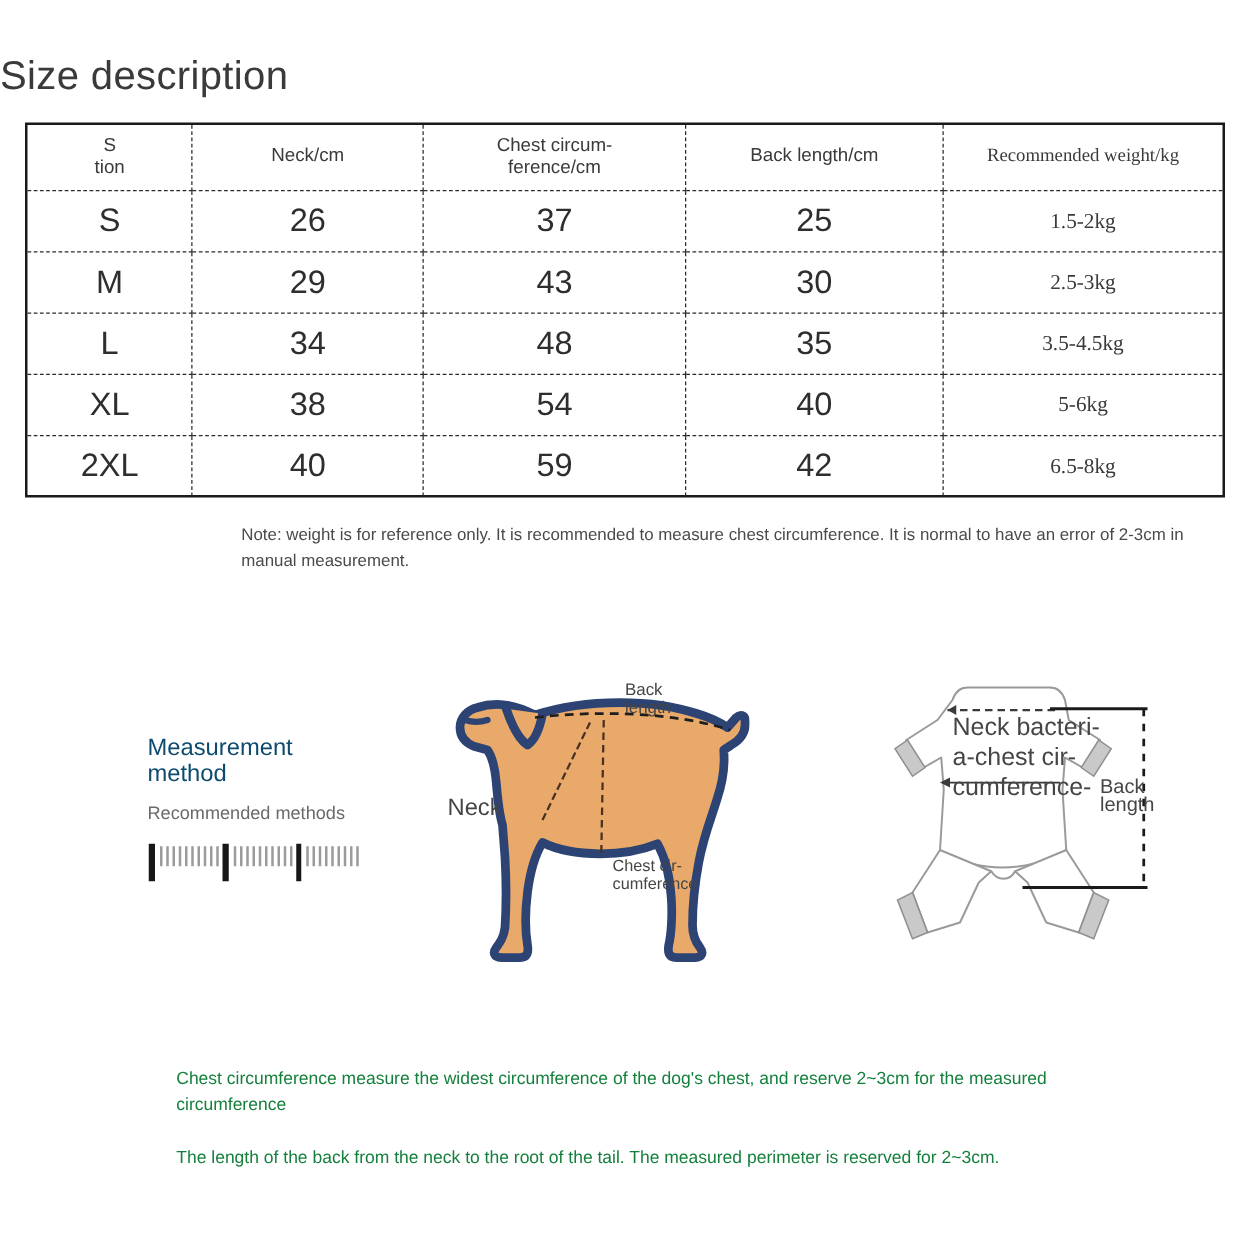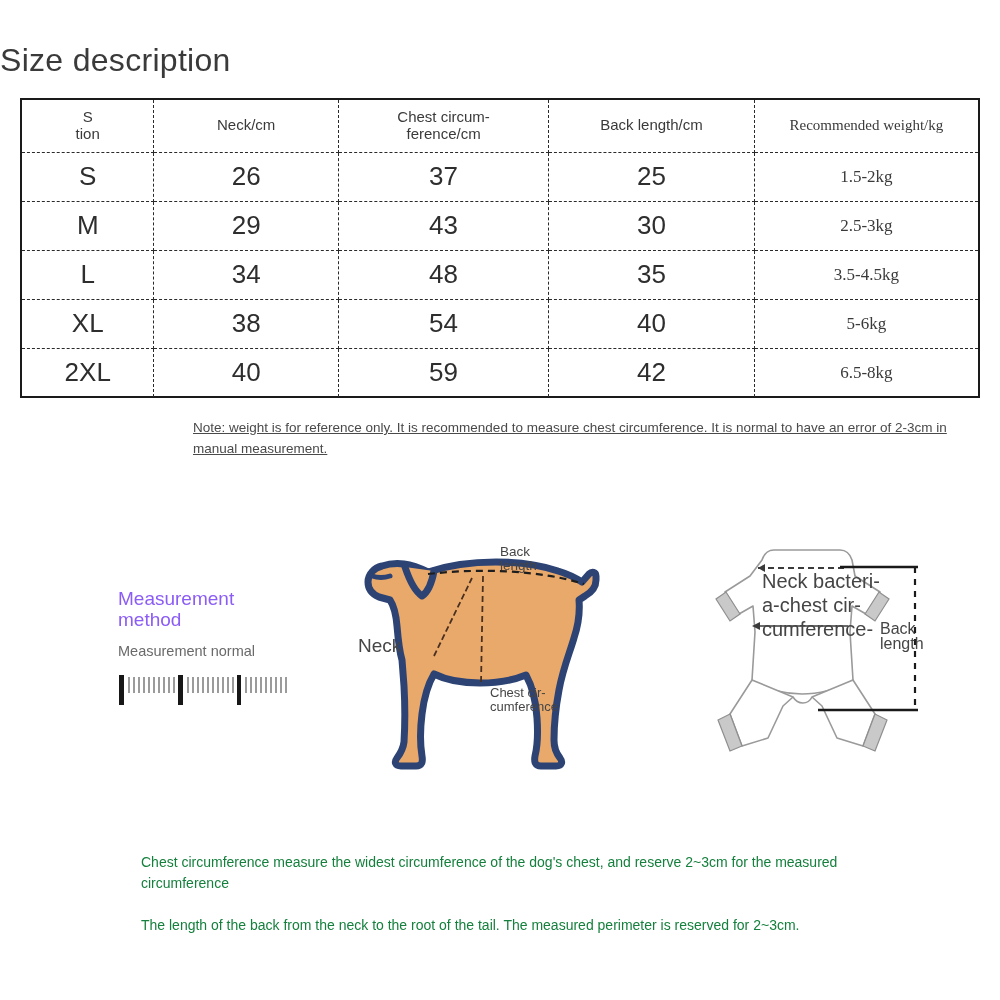--- a/index.html
+++ b/index.html
@@ -80,42 +80,41 @@
 
   
   #table-note {
     position: absolute;
     left: 193px;
     top: 418px;
     width: 765px;
     font-size: 13.5px;
     line-height: 1.55;
     color: #4a4a4a;
-    text-decoration: underline;
   }
 
   
   #illustrations {
     position: absolute;
     left: 0;
     top: 520px;
     width: 1000px;
     height: 290px;
   }
 
   
   #measure-block {
     position: absolute;
     left: 118px;
     top: 68px;
     width: 230px;
   }
   #measure-title {
     font-size: 19px;
-    color: #8b5cf6;
+    color: #0c4a6e;
     line-height: 1.12;
     width: 150px;
   }
   #measure-sub {
     margin-top: 12px;
     font-size: 14.5px;
     color: #6a6a6a;
   }
   #ruler {
     margin-top: 14px;
@@ -231,21 +230,21 @@
 
 <div id="table-note">Note: weight is for reference only. It is recommended to measure chest circumference. It is normal to have an error of 2-3cm in manual measurement.</div>
 
 <div id="illustrations">
 
   <div id="measure-block">
     <div id="measure-title">
       <span>Measurement</span><br>
       <span>method</span>
     </div>
-    <div id="measure-sub">Measurement normal</div>
+    <div id="measure-sub">Recommended methods</div>
 
     <svg id="ruler" viewBox="0 0 172 36">
 
       <rect x="1" y="2" width="5" height="30" fill="#171717"></rect>
       <rect x="60" y="2" width="5" height="30" fill="#171717"></rect>
       <rect x="119" y="2" width="4" height="30" fill="#171717"></rect>
 
       <g fill="#9b9b9b">
         <rect x="10" y="4" width="2" height="16"></rect>
           <rect x="15" y="4" width="2" height="16"></rect>

